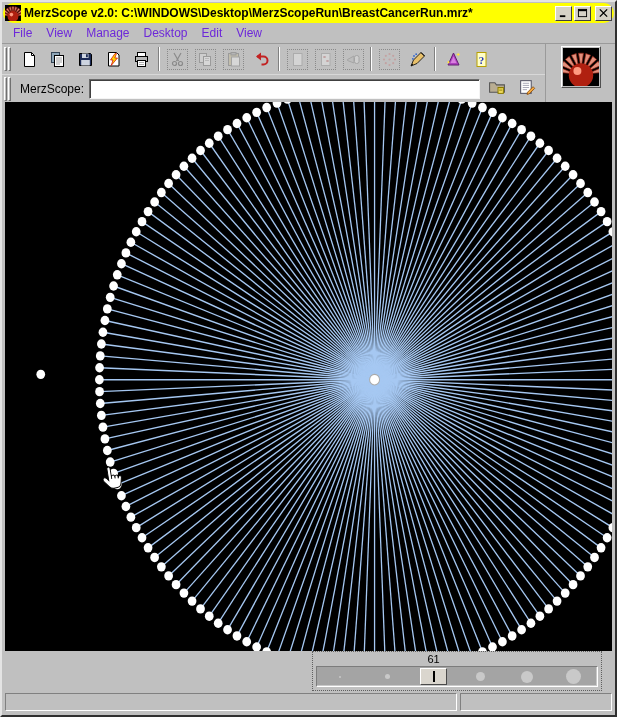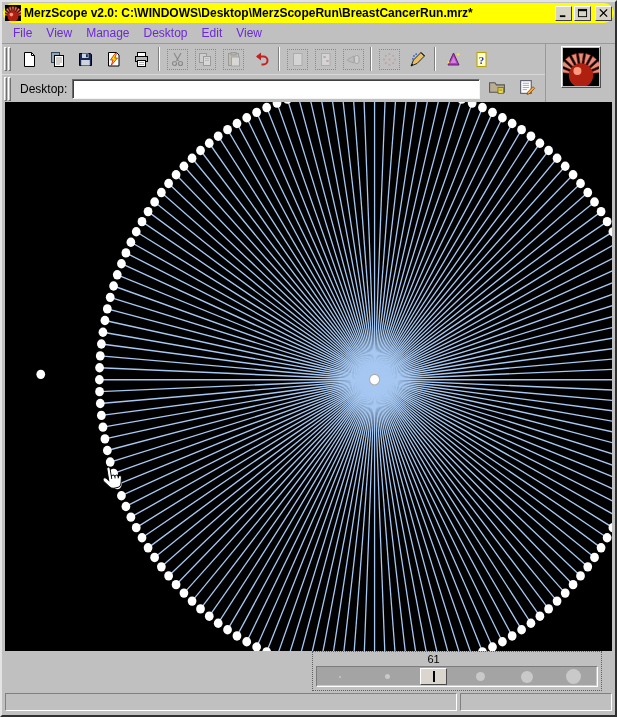--- a/index.html
+++ b/index.html
@@ -322,21 +322,21 @@
                 </svg>
               </span>
             </span>
           </span>
       </div>
       <div class="location-row">
         <span class="grip">
             <i></i>
             <i></i>
           </span>
-        <span class="loc-label">Desktop:</span>
+        <span class="loc-label">MerzScope:</span>
         <input class="loc-input" type="text" value="" style="">
         <span id="loc-buttons" style="display:flex;gap:6px;">
             <span class="loc-btn">
               <span><svg viewBox="0 0 17 17">
                   <path d="M1.5 4.5h5l1.5 2h7.5v7H1.5z" fill="#b9ad92" stroke="#555"></path>
                   <rect x="9.5" y="9" width="5" height="5.5" fill="#ffe96a" stroke="#8a7a00"></rect>
                   <path d="M10.5 10.5h3M10.5 12h3" stroke="#8a7a00" stroke-width=".7"></path>
                 </svg></span>
             </span>
             <span class="loc-btn">

